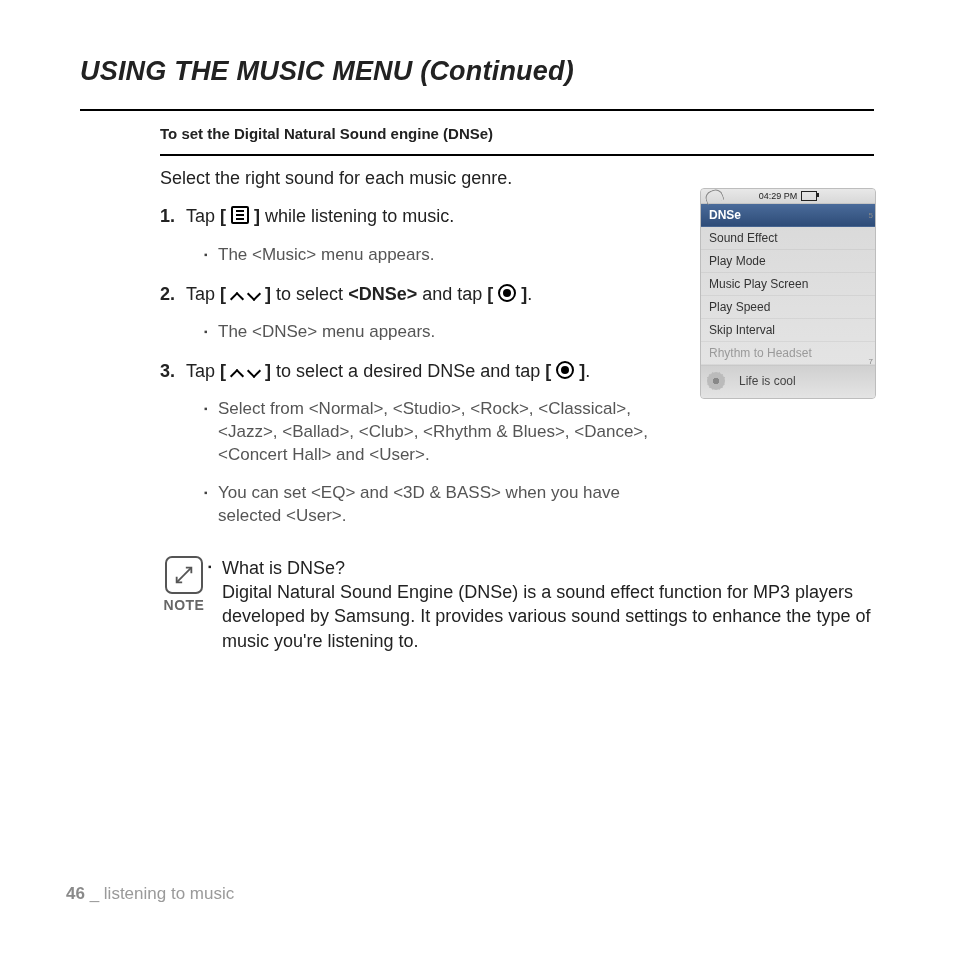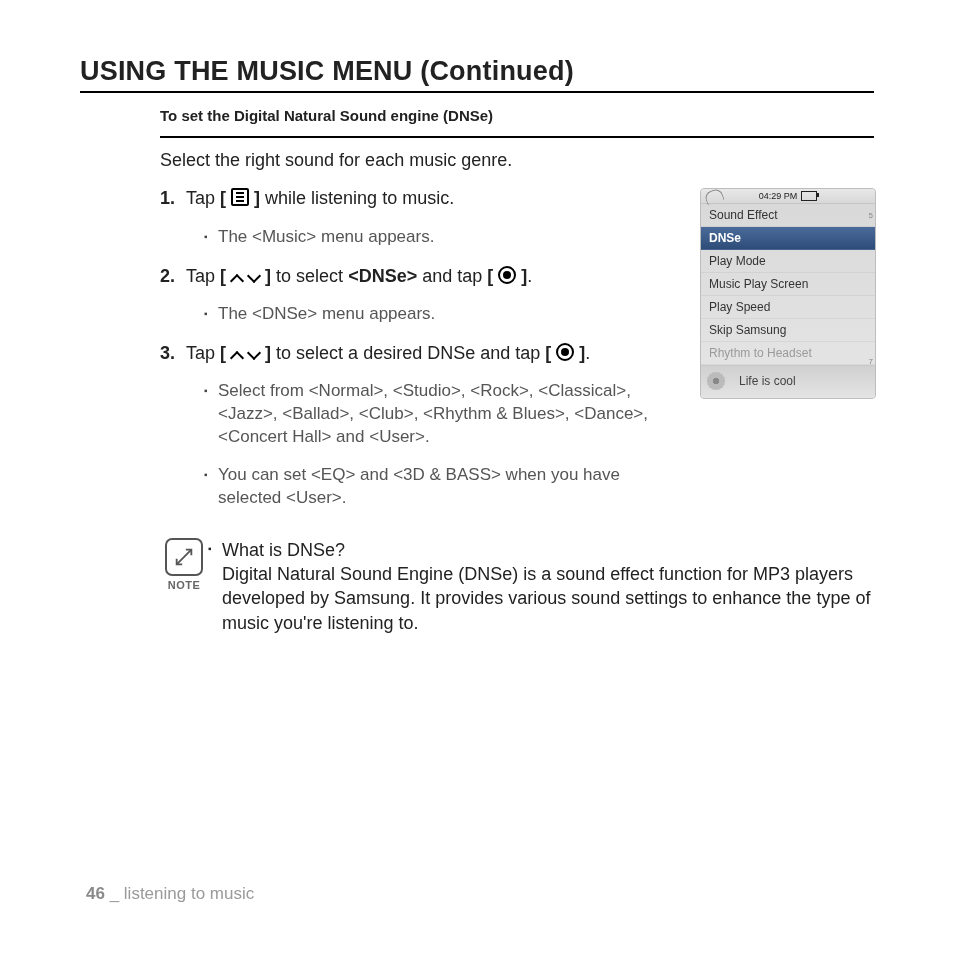--- a/index.html
+++ b/index.html
@@ -17,22 +17,23 @@
     padding: 56px 80px 40px 80px;
     width: 954px;
     height: 954px;
     position: relative;
   }
   .h1 {
     font-size: 27px;
     font-weight: bold;
     letter-spacing: 0.2px;
     border-bottom: 2px solid #000;
-    padding-bottom: 4px;
+    padding-bottom: 22px;
     margin: 0 0 14px 0;
+    font-style: italic;
   }
   .h2 {
     font-size: 15px;
     font-weight: bold;
     border-bottom: 2px solid #000;
     padding-bottom: 12px;
     margin: 0 0 10px 80px;
   }
   .body-col {
     margin-left: 80px;
@@ -144,21 +145,21 @@
     width: 34px; height: 34px;
     border: 2px solid #555;
     border-radius: 7px;
     display: inline-flex;
     align-items: center;
     justify-content: center;
     color: #555;
   }
   .note-icon svg { width: 22px; height: 22px; }
   .note-label {
-    font-size: 11px;
+    font-size: 14px;
     color: #666;
     font-weight: bold;
     letter-spacing: 0.5px;
     margin-top: 2px;
   }
   .note-body {
     flex: 1;
     font-size: 18px;
   }
   .note-title {
@@ -169,21 +170,21 @@
   .note-title::before {
     content: "▪";
     position: absolute;
     left: 0;
     top: 0;
     font-size: 10px;
     line-height: 22px;
   }
   .footer {
     position: absolute;
-    left: 86px;
+    left: 66px;
     bottom: 50px;
     font-size: 17px;
     color: #9a9a9a;
   }
   .footer .pg {
     font-weight: bold;
     color: #8a8a8a;
   }
   
   .device {
@@ -277,26 +278,26 @@
 
   <div class="device">
     <div class="statusbar">
       <span class="back"></span>
       <span>04:29 PM</span>
       <span class="batt"></span>
     </div>
     <span class="side-num" style="top:22px">5</span>
     <span class="side-num" style="top:168px">7</span>
     <div class="menu">
+      <div class="item sel">DNSe</div>
       <div class="item">Sound Effect</div>
-      <div class="item sel">DNSe</div>
       <div class="item">Play Mode</div>
       <div class="item">Music Play Screen</div>
       <div class="item">Play Speed</div>
-      <div class="item">Skip Samsung</div>
+      <div class="item">Skip Interval</div>
       <div class="item dis">Rhythm to Headset</div>
     </div>
     <div class="nowplaying">
       <span class="disc"></span>
       <span>Life is cool</span>
     </div>
   </div>
 
   <div class="body-col" style="width:520px;">
     <p class="intro">Select the right sound for each music genre.</p>

